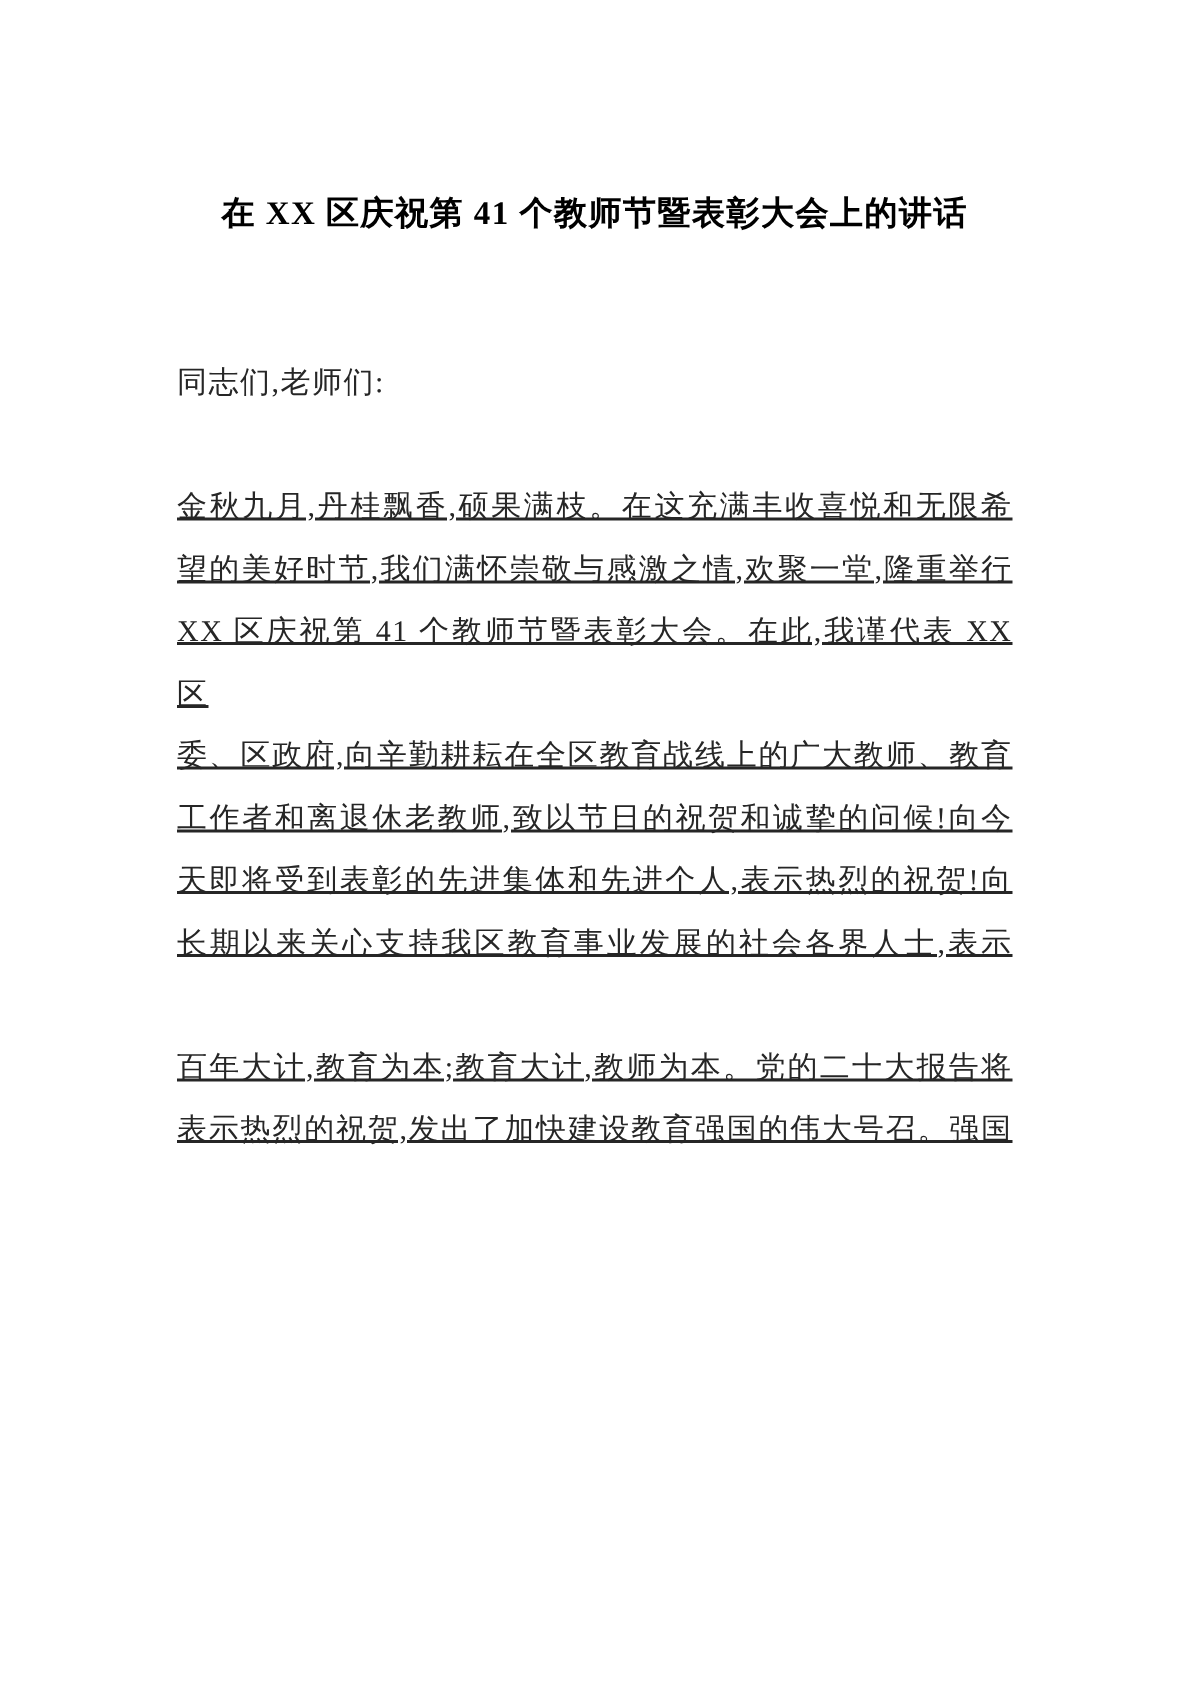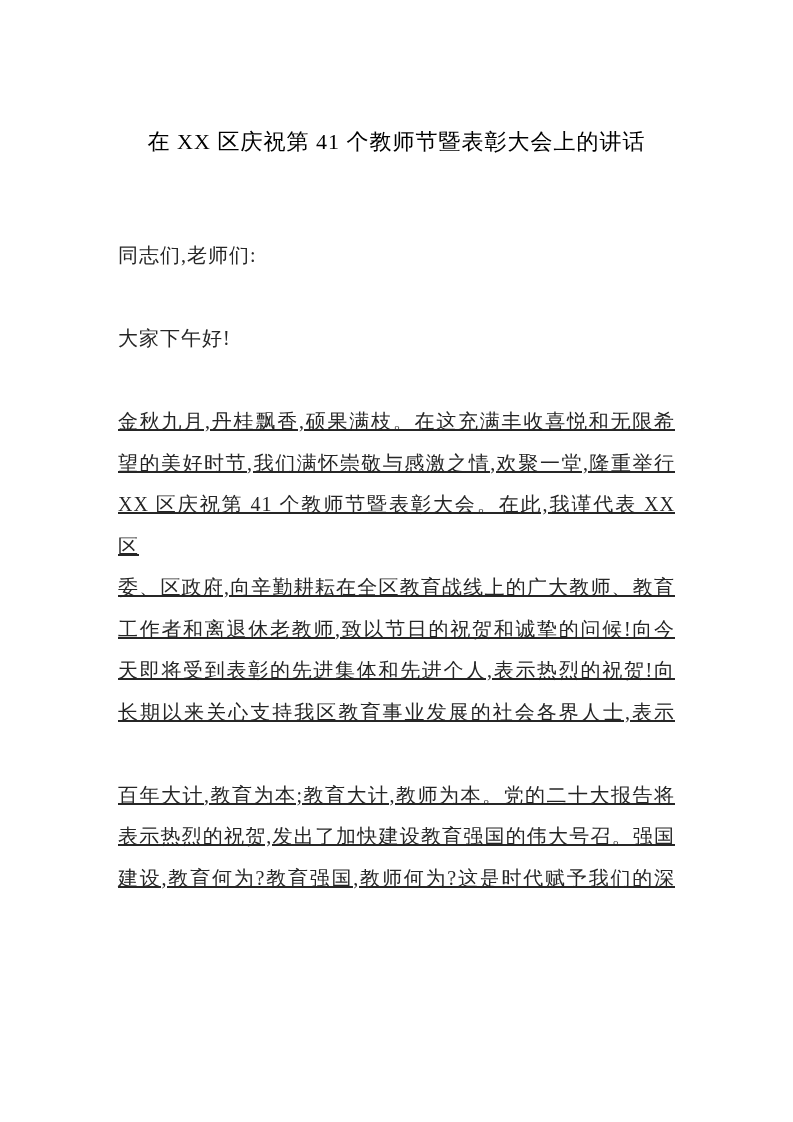--- a/index.html
+++ b/index.html
@@ -15,21 +15,21 @@
     box-sizing: border-box;
     padding: 0 118px;
     overflow: hidden;
     font-family: "Liberation Serif", "DejaVu Serif", serif;
     color: #262626;
   }
   .doc-title {
     margin: 127px 0 0 0;
     font-size: 22px;
     line-height: 30px;
-    font-weight: normal;
+    font-weight: bold;
     text-align: center;
     color: #000000;
     letter-spacing: 1px;
     white-space: nowrap;
   }
   .block {
     font-size: 20px;
     line-height: 41.5px;
     letter-spacing: 1px;
     margin: 0 0 41.5px 0;
@@ -51,33 +51,29 @@
 <body>
 
 <div class="page">
 
   <h1 class="doc-title">在 XX 区庆祝第 41 个教师节暨表彰大会上的讲话</h1>
 
   <div class="block salutation">
     <div class="line">同志们,老师们:</div>
   </div>
 
-  <div class="block">
-    <div class="line">大家下午好!</div>
-  </div>
 
   <div class="block">
     <div class="line just">金秋九月,丹桂飘香,硕果满枝。在这充满丰收喜悦和无限希</div>
     <div class="line just">望的美好时节,我们满怀崇敬与感激之情,欢聚一堂,隆重举行</div>
     <div class="line just">XX 区庆祝第 41 个教师节暨表彰大会。在此,我谨代表 XX 区</div>
     <div class="line just">委、区政府,向辛勤耕耘在全区教育战线上的广大教师、教育</div>
     <div class="line just">工作者和离退休老教师,致以节日的祝贺和诚挚的问候!向今</div>
     <div class="line just">天即将受到表彰的先进集体和先进个人,表示热烈的祝贺!向</div>
     <div class="line just">长期以来关心支持我区教育事业发展的社会各界人士,表示</div>
   </div>
 
   <div class="block">
     <div class="line just">百年大计,教育为本;教育大计,教师为本。党的二十大报告将</div>
     <div class="line just">表示热烈的祝贺,发出了加快建设教育强国的伟大号召。强国</div>
-    <div class="line just">建设,教育何为?教育强国,教师何为?这是时代赋予我们的深</div>
   </div>
 
 </div>
 
 </body></html>

